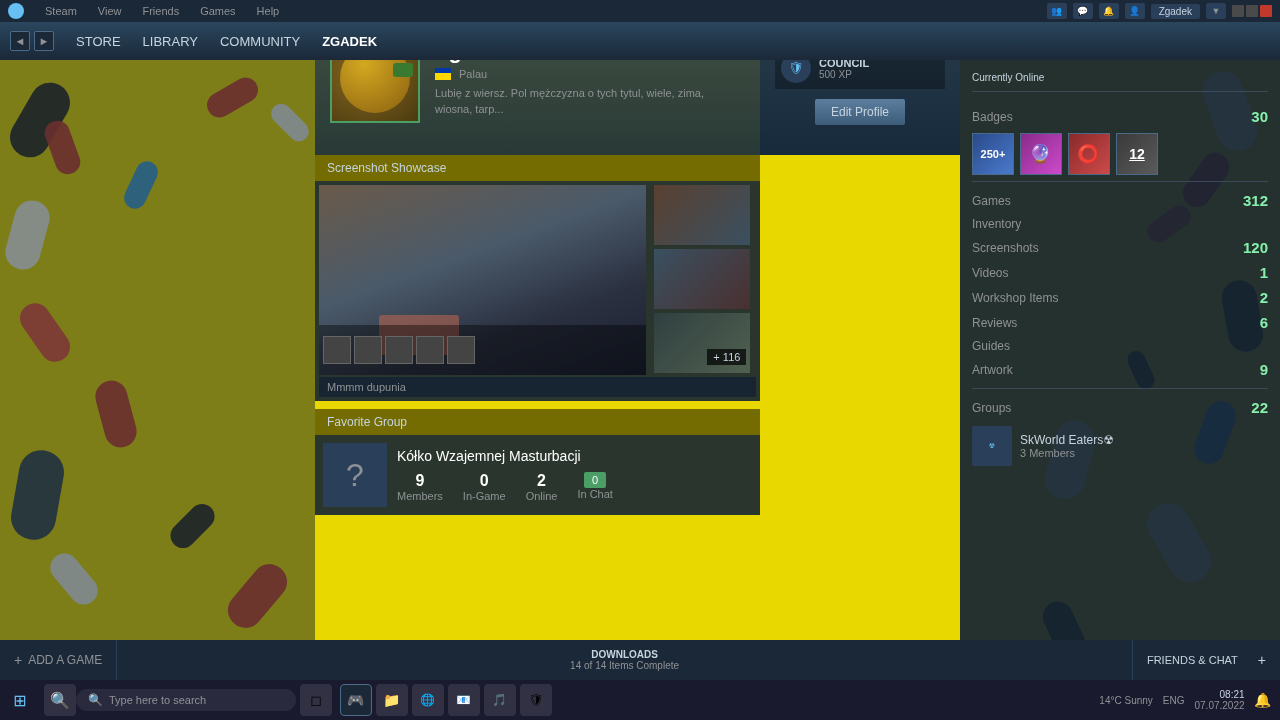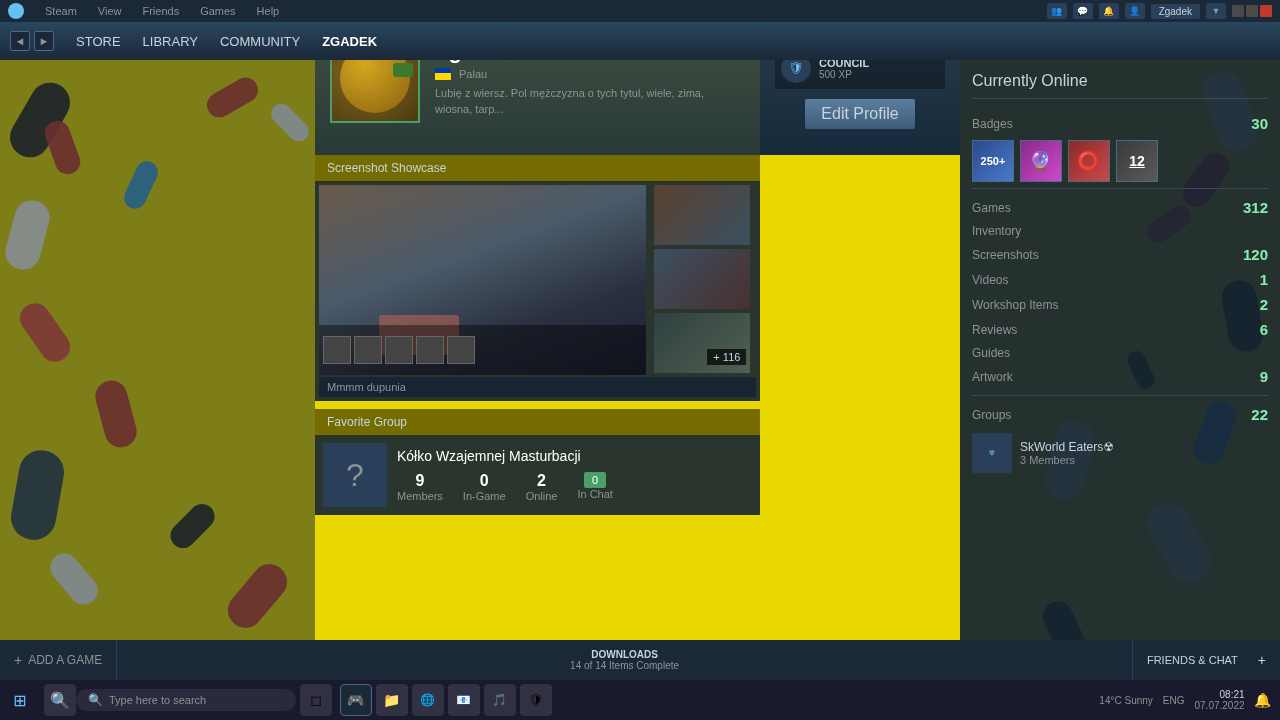--- a/index.html
+++ b/index.html
@@ -233,21 +233,21 @@
     }
     .council-xp {
       color: #8f9295;
       font-size: 10px;
     }
     .edit-profile-btn {
       background: linear-gradient(to bottom, #5c7e9e, #3d5c7a);
       color: #c6d4df;
       border: none;
       padding: 6px 16px;
-      font-size: 16px;
+      font-size: 12px;
       cursor: pointer;
       border-radius: 2px;
     }
 
     
     .profile-main {
       position: absolute;
       top: 155px;
       left: 315px;
       width: 445px;
@@ -365,21 +365,21 @@
       right: 0;
       width: 320px;
       bottom: 40px;
       background: rgba(20,35,50,0.92);
       overflow-y: auto;
       padding: 12px;
       z-index: 2;
     }
     .currently-online {
       color: #c6d4df;
-      font-size: 16px;
+      font-size: 10px;
       margin-bottom: 12px;
       padding-bottom: 8px;
       border-bottom: 1px solid #3a4a5a;
     }
     .stat-row {
       display: flex;
       justify-content: space-between;
       align-items: center;
       padding: 4px 0;
     }

